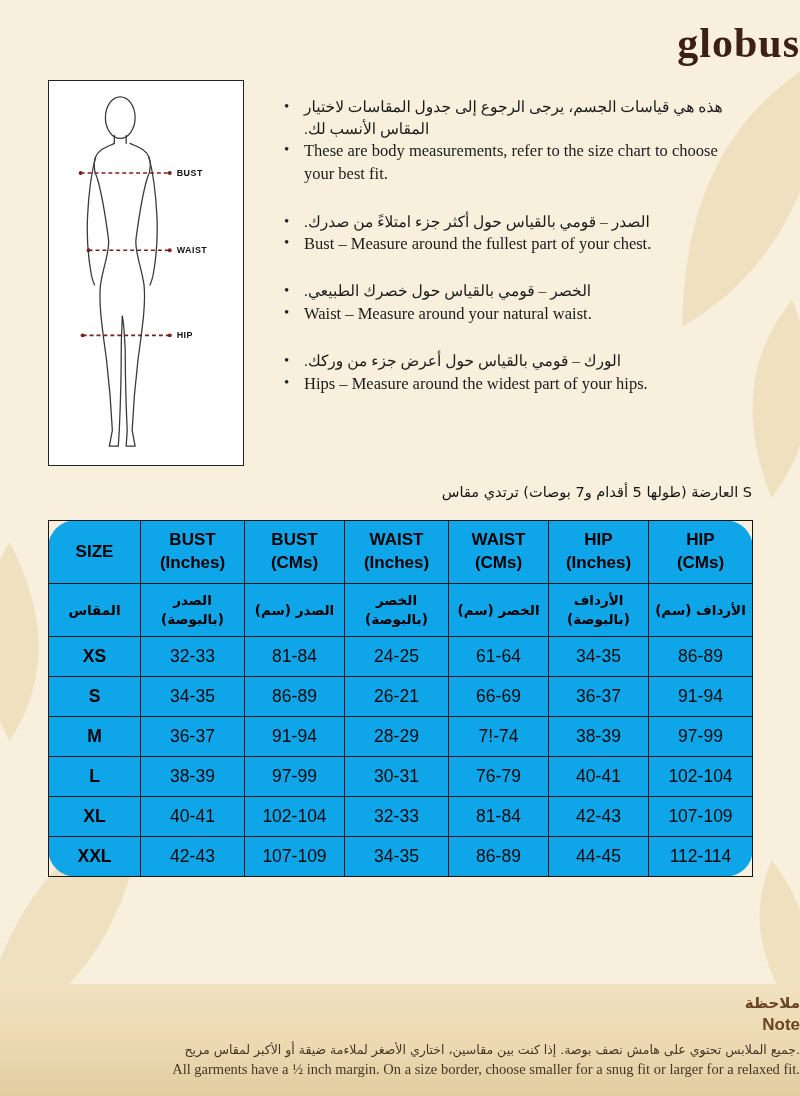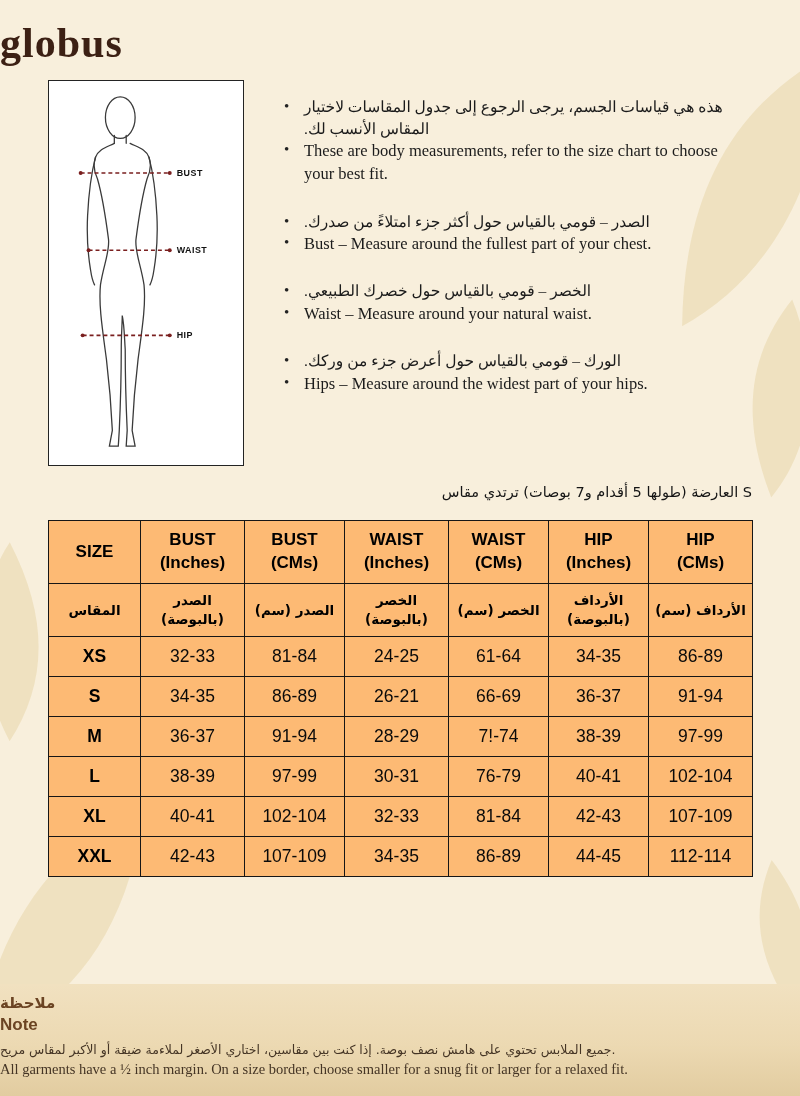--- a/index.html
+++ b/index.html
@@ -10,21 +10,21 @@
   .leaf{position:absolute;z-index:0;opacity:.85;}
   .leaf svg path{fill:#eedfbc;}
   .leaf.l1{top:40px;right:-46px;width:170px;height:280px;transform:rotate(8deg);}
   .leaf.l2{top:300px;right:-38px;width:110px;height:180px;transform:rotate(-14deg);}
   .leaf.l3{top:570px;left:-44px;width:110px;height:170px;transform:rotate(160deg);}
   .leaf.l4{bottom:30px;left:-30px;width:160px;height:230px;transform:rotate(195deg);}
   .leaf.l5{bottom:96px;right:-28px;width:90px;height:140px;transform:rotate(-30deg);}
 
   .content{position:relative;z-index:2;}
 
-  header{text-align:left;padding-top:22px;}
+  header{text-align:right;padding-top:22px;}
   .logo{font-family:"Liberation Serif",serif;font-weight:700;font-size:42px;line-height:1;color:#3c2014;letter-spacing:1px;}
   .title{font-family:"Liberation Sans",sans-serif;font-weight:700;font-size:29px;color:#6f4526;letter-spacing:2px;margin-top:8px;}
 
   .top-section{display:flex;margin:16px 48px 0 48px;}
   .figure-box{width:196px;height:386px;background:#ffffff;border:1.5px solid #232323;flex:none;box-sizing:border-box;}
   .figure-box svg{display:block;width:100%;height:100%;}
   .sil{fill:none;stroke:#3a3a3a;stroke-width:1.3;stroke-linecap:round;}
   .mline{stroke:#7a1f1f;stroke-width:1.6;stroke-dasharray:4 3;}
   .mdot{fill:#7a1f1f;}
   .mlabel{font-family:"Liberation Sans",sans-serif;font-size:9px;font-weight:700;fill:#111;letter-spacing:.5px;}
@@ -33,29 +33,29 @@
   .bullet-item{display:flex;align-items:flex-start;}
   .dot{width:20px;flex:none;font-size:15px;line-height:1.45;color:#222;}
   .btxt{flex:1;font-size:16.5px;line-height:1.4;color:#1b1b1b;text-align:left;}
   .bullet-item.ar .btxt{font-family:Liberation Serif, serif;font-size:15.5px;}
   .bullet-item.en .btxt{font-family:"Liberation Serif",serif;}
 
   .model-info{margin:18px 48px 0;color:#141414;}
   .model-ar{font-family:"DejaVu Sans",sans-serif;font-size:14.5px;margin-bottom:5px;text-align:right;}
   .model-en{font-family:"Liberation Serif",serif;font-size:16px;}
 
-  .size-table{margin:20px 48px 16px;border-collapse:collapse;background:#fdba74;table-layout:fixed;width:704px;}
+  .size-table{margin:20px 48px 16px;border-collapse:collapse;background:#0ea5e9;table-layout:fixed;width:704px;border-radius:28px;}
   .size-table th,.size-table td{border:1.5px solid #161616;text-align:center;vertical-align:middle;padding:0 2px;}
   .th-en{font-family:"Liberation Sans",sans-serif;font-weight:700;font-size:17px;white-space:pre-line;height:62px;color:#000;line-height:1.35;}
   .th-ar{font-family:"DejaVu Sans",sans-serif;font-weight:700;font-size:13.5px;height:52px;color:#000;line-height:1.4;}
   .td-size{font-family:"Liberation Sans",sans-serif;font-weight:700;font-size:17.5px;height:39px;color:#000;}
   .td-val{font-family:"Liberation Sans",sans-serif;font-size:17.5px;color:#0a0a0a;}
 
   .note-band{position:absolute;left:0;right:0;bottom:0;height:112px;z-index:2;
-    background:linear-gradient(#f1e1c0 0%,#ecd9b2 55%,#e2cca0 100%);text-align:left;padding-top:10px;box-sizing:border-box;}
+    background:linear-gradient(#f1e1c0 0%,#ecd9b2 55%,#e2cca0 100%);text-align:right;padding-top:10px;box-sizing:border-box;}
   .note-title-ar{font-family:"DejaVu Sans",sans-serif;font-weight:700;font-size:15px;color:#6b4423;}
   .note-title-en{font-family:"Liberation Sans",sans-serif;font-weight:700;font-size:17px;color:#6b4423;margin-top:3px;}
   .note-body-ar{font-family:"DejaVu Sans",sans-serif;font-size:12.5px;color:#453525;margin-top:7px;}
   .note-body-en{font-family:"Liberation Serif",serif;font-size:14.5px;color:#453525;margin-top:4px;}
 </style>
 </head>
 <body>
 
 <div class="page">
 

